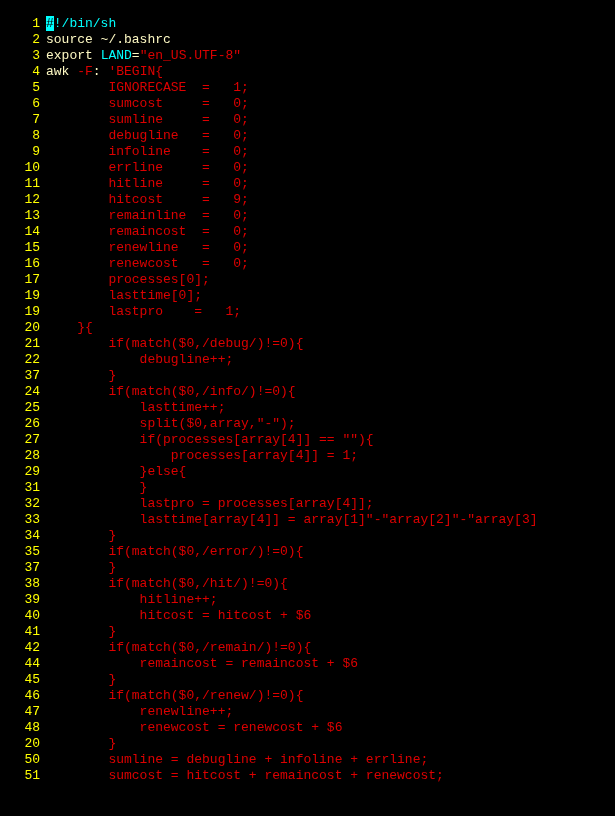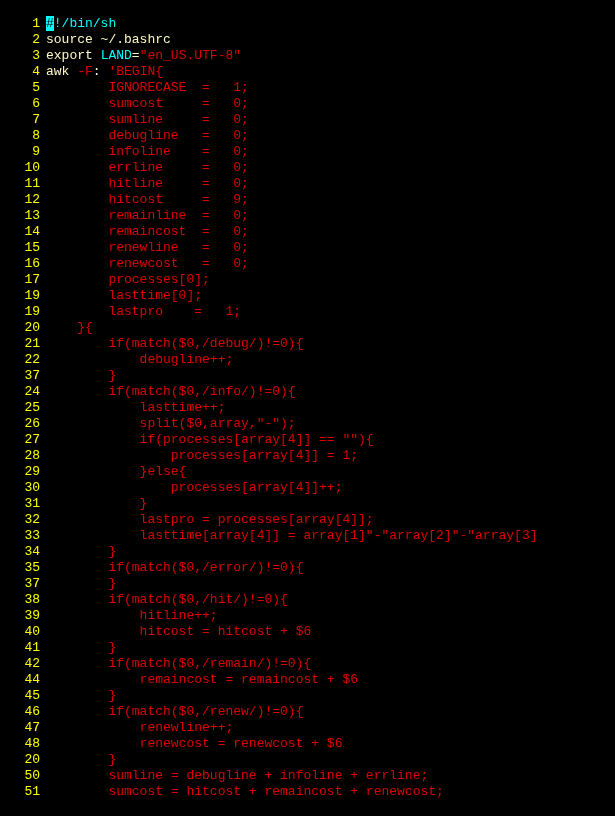--- a/index.html
+++ b/index.html
@@ -62,21 +62,20 @@
     <div class="line"><span class="lineno">20</span><span class="red">    }{</span></div>
     <div class="line"><span class="lineno">21</span><span class="red">        if(match($0,/debug/)!=0){</span></div>
     <div class="line"><span class="lineno">22</span><span class="red">            debugline++;</span></div>
     <div class="line"><span class="lineno">37</span><span class="red">        }</span></div>
     <div class="line"><span class="lineno">24</span><span class="red">        if(match($0,/info/)!=0){</span></div>
     <div class="line"><span class="lineno">25</span><span class="red">            lasttime++;</span></div>
     <div class="line"><span class="lineno">26</span><span class="red">            split($0,array,"-");</span></div>
     <div class="line"><span class="lineno">27</span><span class="red">            if(processes[array[4]] == ""){</span></div>
     <div class="line"><span class="lineno">28</span><span class="red">                processes[array[4]] = 1;</span></div>
     <div class="line"><span class="lineno">29</span><span class="red">            }else{</span></div>
-    <div class="line"><span class="lineno">30</span><span class="red">                processes[array[4]]++;</span></div>
     <div class="line"><span class="lineno">31</span><span class="red">            }</span></div>
     <div class="line"><span class="lineno">32</span><span class="red">            lastpro = processes[array[4]];</span></div>
     <div class="line"><span class="lineno">33</span><span class="red">            lasttime[array[4]] = array[1]"-"array[2]"-"array[3]</span></div>
     <div class="line"><span class="lineno">34</span><span class="red">        }</span></div>
     <div class="line"><span class="lineno">35</span><span class="red">        if(match($0,/error/)!=0){</span></div>
     <div class="line"><span class="lineno">37</span><span class="red">        }</span></div>
     <div class="line"><span class="lineno">38</span><span class="red">        if(match($0,/hit/)!=0){</span></div>
     <div class="line"><span class="lineno">39</span><span class="red">            hitline++;</span></div>
     <div class="line"><span class="lineno">40</span><span class="red">            hitcost = hitcost + $6</span></div>
     <div class="line"><span class="lineno">41</span><span class="red">        }</span></div>

